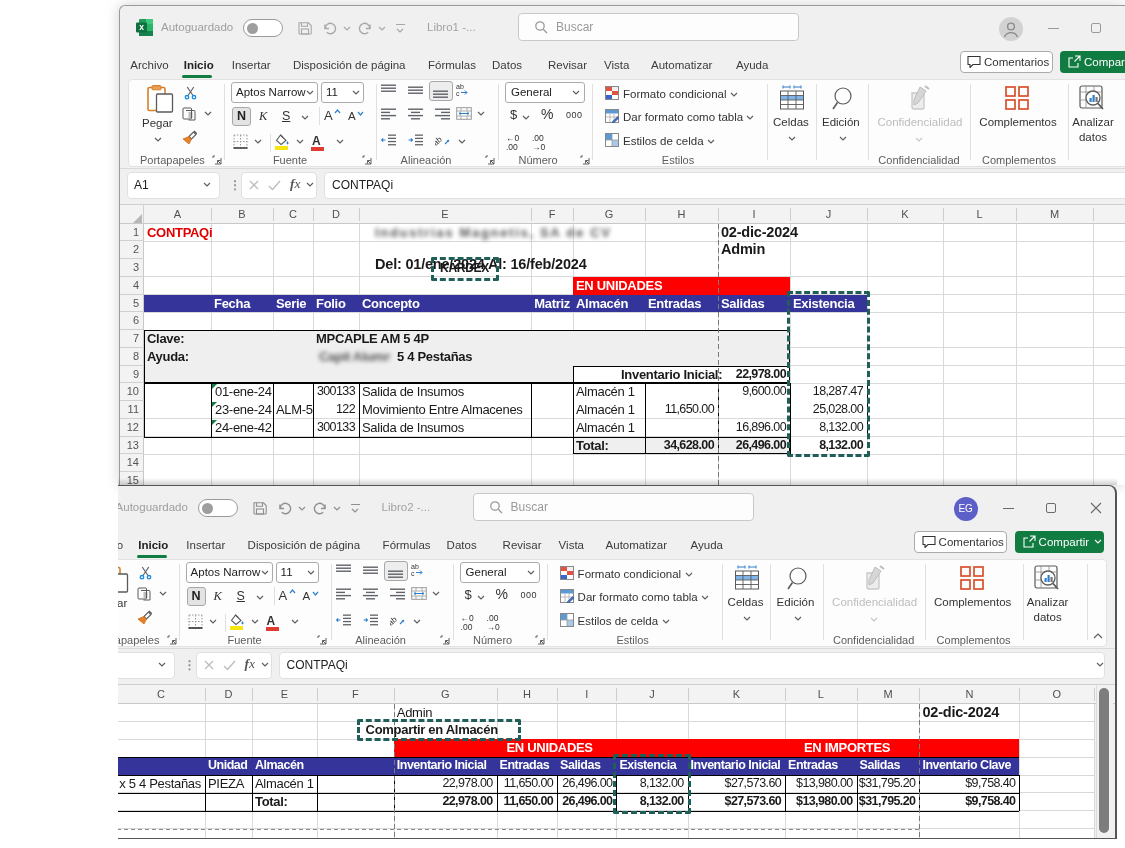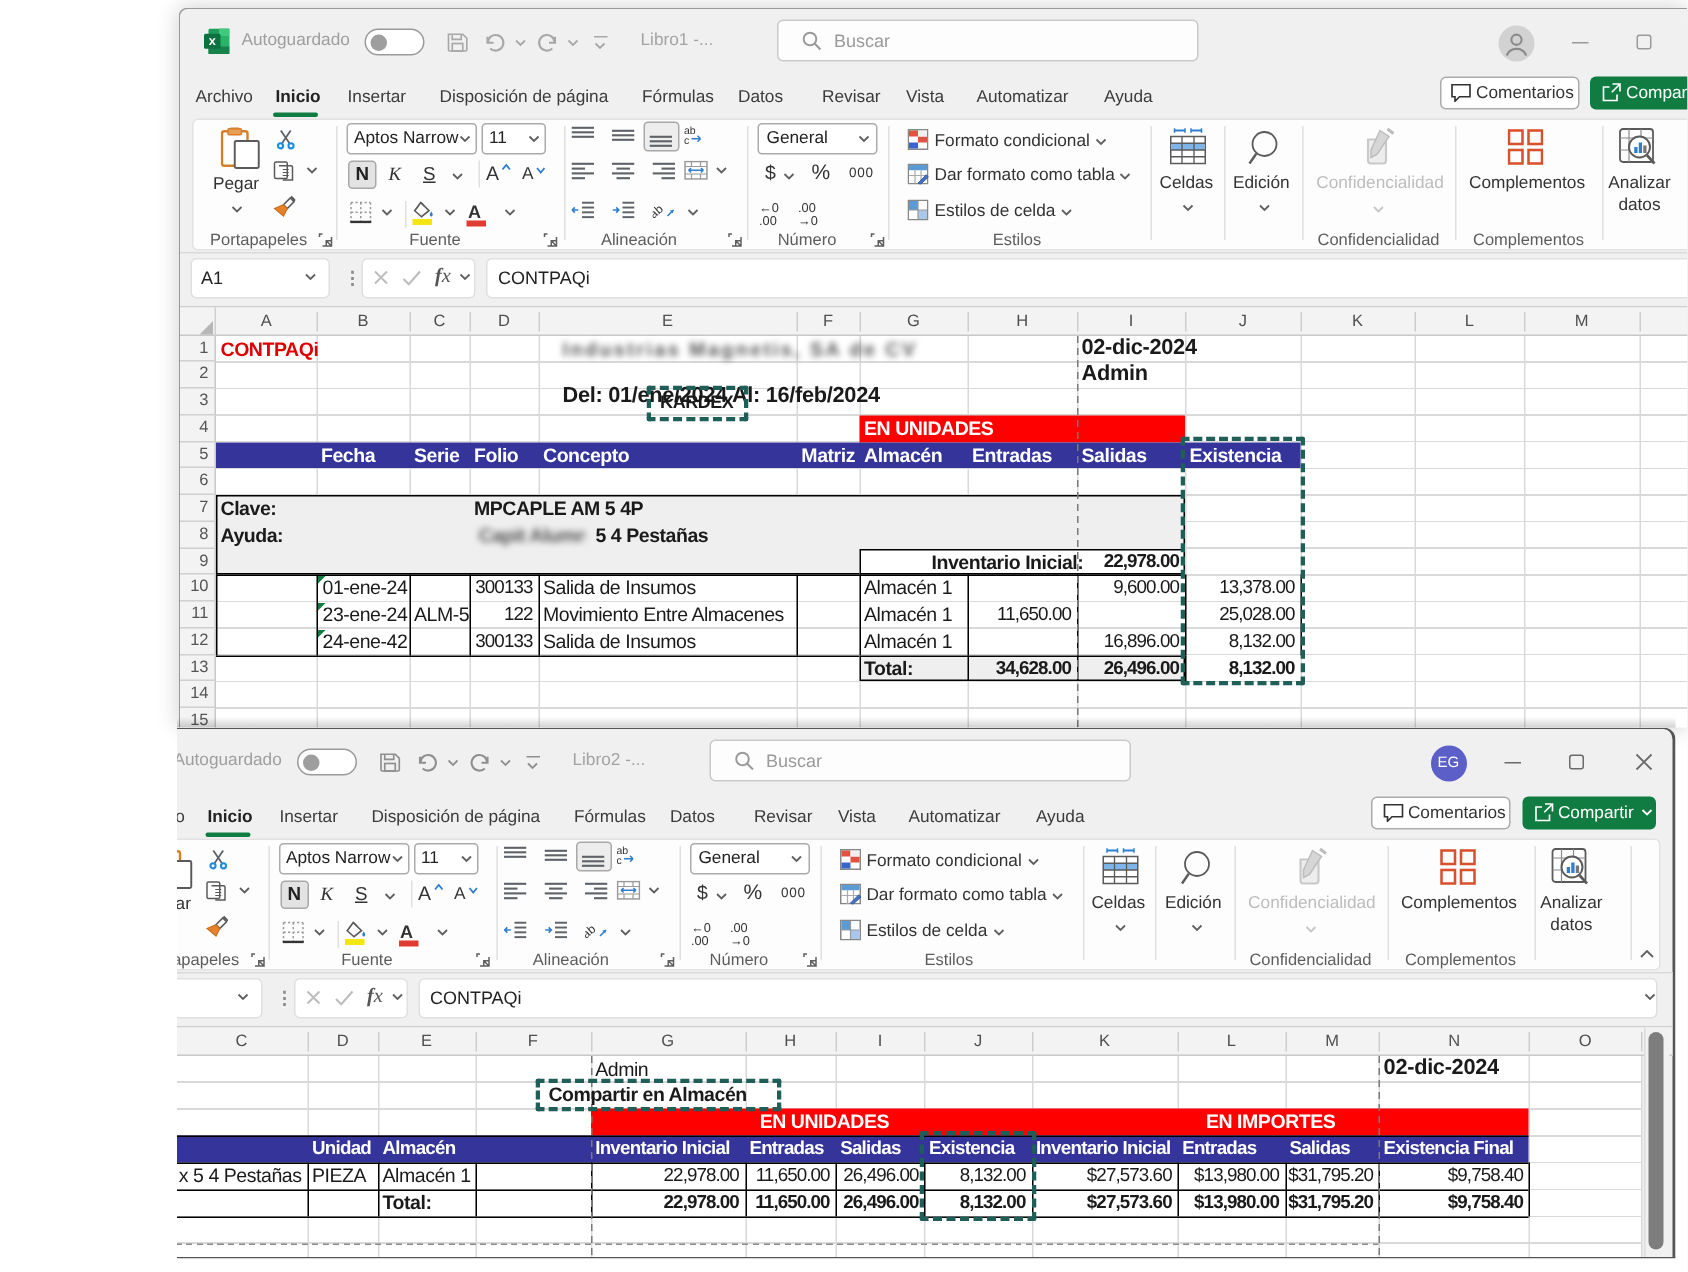--- a/index.html
+++ b/index.html
@@ -492,21 +492,21 @@
       <div class="cellt b" style="left:199px;top:341.75px;line-height:17.75px;color:#555;filter:blur(2px);width:71px;overflow:hidden">Capit Alumne</div>
       <div class="cellt b" style="left:277px;top:341.75px;line-height:17.75px;">5 4 Pestañas</div>
       <div class="cellt b" style="left:456px;top:359.5px;line-height:17.75px;margin-left:45px;">Inventario Inicial:</div>
       <div class="cellt b num" style="right:375px;top:359.5px;line-height:17.75px;">22,978.00</div>
       <div class="cellt " style="left:95px;top:377.25px;line-height:17.75px;">01-ene-24</div>
       <div class="abs" style="left:92px;top:378.25px;width:0;height:0;border-right:5px solid transparent;border-top:5px solid #107c41"></div>
       <div class="cellt num" style="right:806px;top:377.25px;line-height:17.75px;">300133</div>
       <div class="cellt " style="left:242px;top:377.25px;line-height:17.75px;">Salida de Insumos</div>
       <div class="cellt " style="left:456px;top:377.25px;line-height:17.75px;">Almacén 1</div>
       <div class="cellt num" style="right:375px;top:377.25px;line-height:17.75px;">9,600.00</div>
-      <div class="cellt num" style="right:298px;top:377.25px;line-height:17.75px;">13,378.00</div>
+      <div class="cellt num" style="right:298px;top:377.25px;line-height:17.75px;">18,287.47</div>
       <div class="cellt " style="left:95px;top:395.0px;line-height:17.75px;">23-ene-24</div>
       <div class="abs" style="left:92px;top:396.0px;width:0;height:0;border-right:5px solid transparent;border-top:5px solid #107c41"></div>
       <div class="cellt " style="left:156px;top:395.0px;line-height:17.75px;">ALM-5</div>
       <div class="cellt num" style="right:806px;top:395.0px;line-height:17.75px;">122</div>
       <div class="cellt " style="left:242px;top:395.0px;line-height:17.75px;">Movimiento Entre Almacenes</div>
       <div class="cellt " style="left:456px;top:395.0px;line-height:17.75px;">Almacén 1</div>
       <div class="cellt num" style="right:447px;top:395.0px;line-height:17.75px;">11,650.00</div>
       <div class="cellt num" style="right:298px;top:395.0px;line-height:17.75px;">25,028.00</div>
       <div class="cellt " style="left:95px;top:412.75px;line-height:17.75px;">24-ene-42</div>
       <div class="abs" style="left:92px;top:413.75px;width:0;height:0;border-right:5px solid transparent;border-top:5px solid #107c41"></div>
@@ -947,21 +947,21 @@
       <div class="cellt b" style="left:725px;top:253.3px;width:95px;text-align:center;line-height:17.9px;color:#fff">EN IMPORTES</div>
       <div class="cellt b" style="left:133.4px;top:271.2px;line-height:17.9px;color:#fff;font-size:12.5px;letter-spacing:-0.5px">Unidad</div>
       <div class="cellt b" style="left:180.4px;top:271.2px;line-height:17.9px;color:#fff;font-size:12.5px;letter-spacing:-0.5px">Almacén</div>
       <div class="cellt b" style="left:322.2px;top:271.2px;line-height:17.9px;color:#fff;font-size:12.5px;letter-spacing:-0.5px">Inventario Inicial</div>
       <div class="cellt b" style="left:425px;top:271.2px;line-height:17.9px;color:#fff;font-size:12.5px;letter-spacing:-0.5px">Entradas</div>
       <div class="cellt b" style="left:485.5px;top:271.2px;line-height:17.9px;color:#fff;font-size:12.5px;letter-spacing:-0.5px">Salidas</div>
       <div class="cellt b" style="left:544.8px;top:271.2px;line-height:17.9px;color:#fff;font-size:12.5px;letter-spacing:-0.5px">Existencia</div>
       <div class="cellt b" style="left:616px;top:271.2px;line-height:17.9px;color:#fff;font-size:12.5px;letter-spacing:-0.5px">Inventario Inicial</div>
       <div class="cellt b" style="left:713.5px;top:271.2px;line-height:17.9px;color:#fff;font-size:12.5px;letter-spacing:-0.5px">Entradas</div>
       <div class="cellt b" style="left:785px;top:271.2px;line-height:17.9px;color:#fff;font-size:12.5px;letter-spacing:-0.5px">Salidas</div>
-      <div class="cellt b" style="left:847.8px;top:271.2px;line-height:17.9px;color:#fff;font-size:12.5px;letter-spacing:-0.5px">Existencia Final</div>
+      <div class="cellt b" style="left:847.8px;top:271.2px;line-height:17.9px;color:#fff;font-size:12.5px;letter-spacing:-0.5px">Inventario Clave</div>
       <div class="cellt " style="right:914.6px;top:289.1px;line-height:17.9px;">x 5 4 Pestañas</div>
       <div class="cellt " style="left:133.4px;top:289.1px;line-height:17.9px;">PIEZA</div>
       <div class="cellt " style="left:180.4px;top:289.1px;line-height:17.9px;">Almacén 1</div>
       <div class="cellt num" style="right:623px;top:289.1px;line-height:17.9px;">22,978.00</div>
       <div class="cellt num" style="right:562.5px;top:289.1px;line-height:17.9px;">11,650.00</div>
       <div class="cellt num" style="right:503.20000000000005px;top:289.1px;line-height:17.9px;">26,496.00</div>
       <div class="cellt num" style="right:432px;top:289.1px;line-height:17.9px;">8,132.00</div>
       <div class="cellt num" style="right:334.5px;top:289.1px;line-height:17.9px;">$27,573.60</div>
       <div class="cellt num" style="right:263px;top:289.1px;line-height:17.9px;">$13,980.00</div>
       <div class="cellt num" style="right:200.20000000000005px;top:289.1px;line-height:17.9px;">$31,795.20</div>

